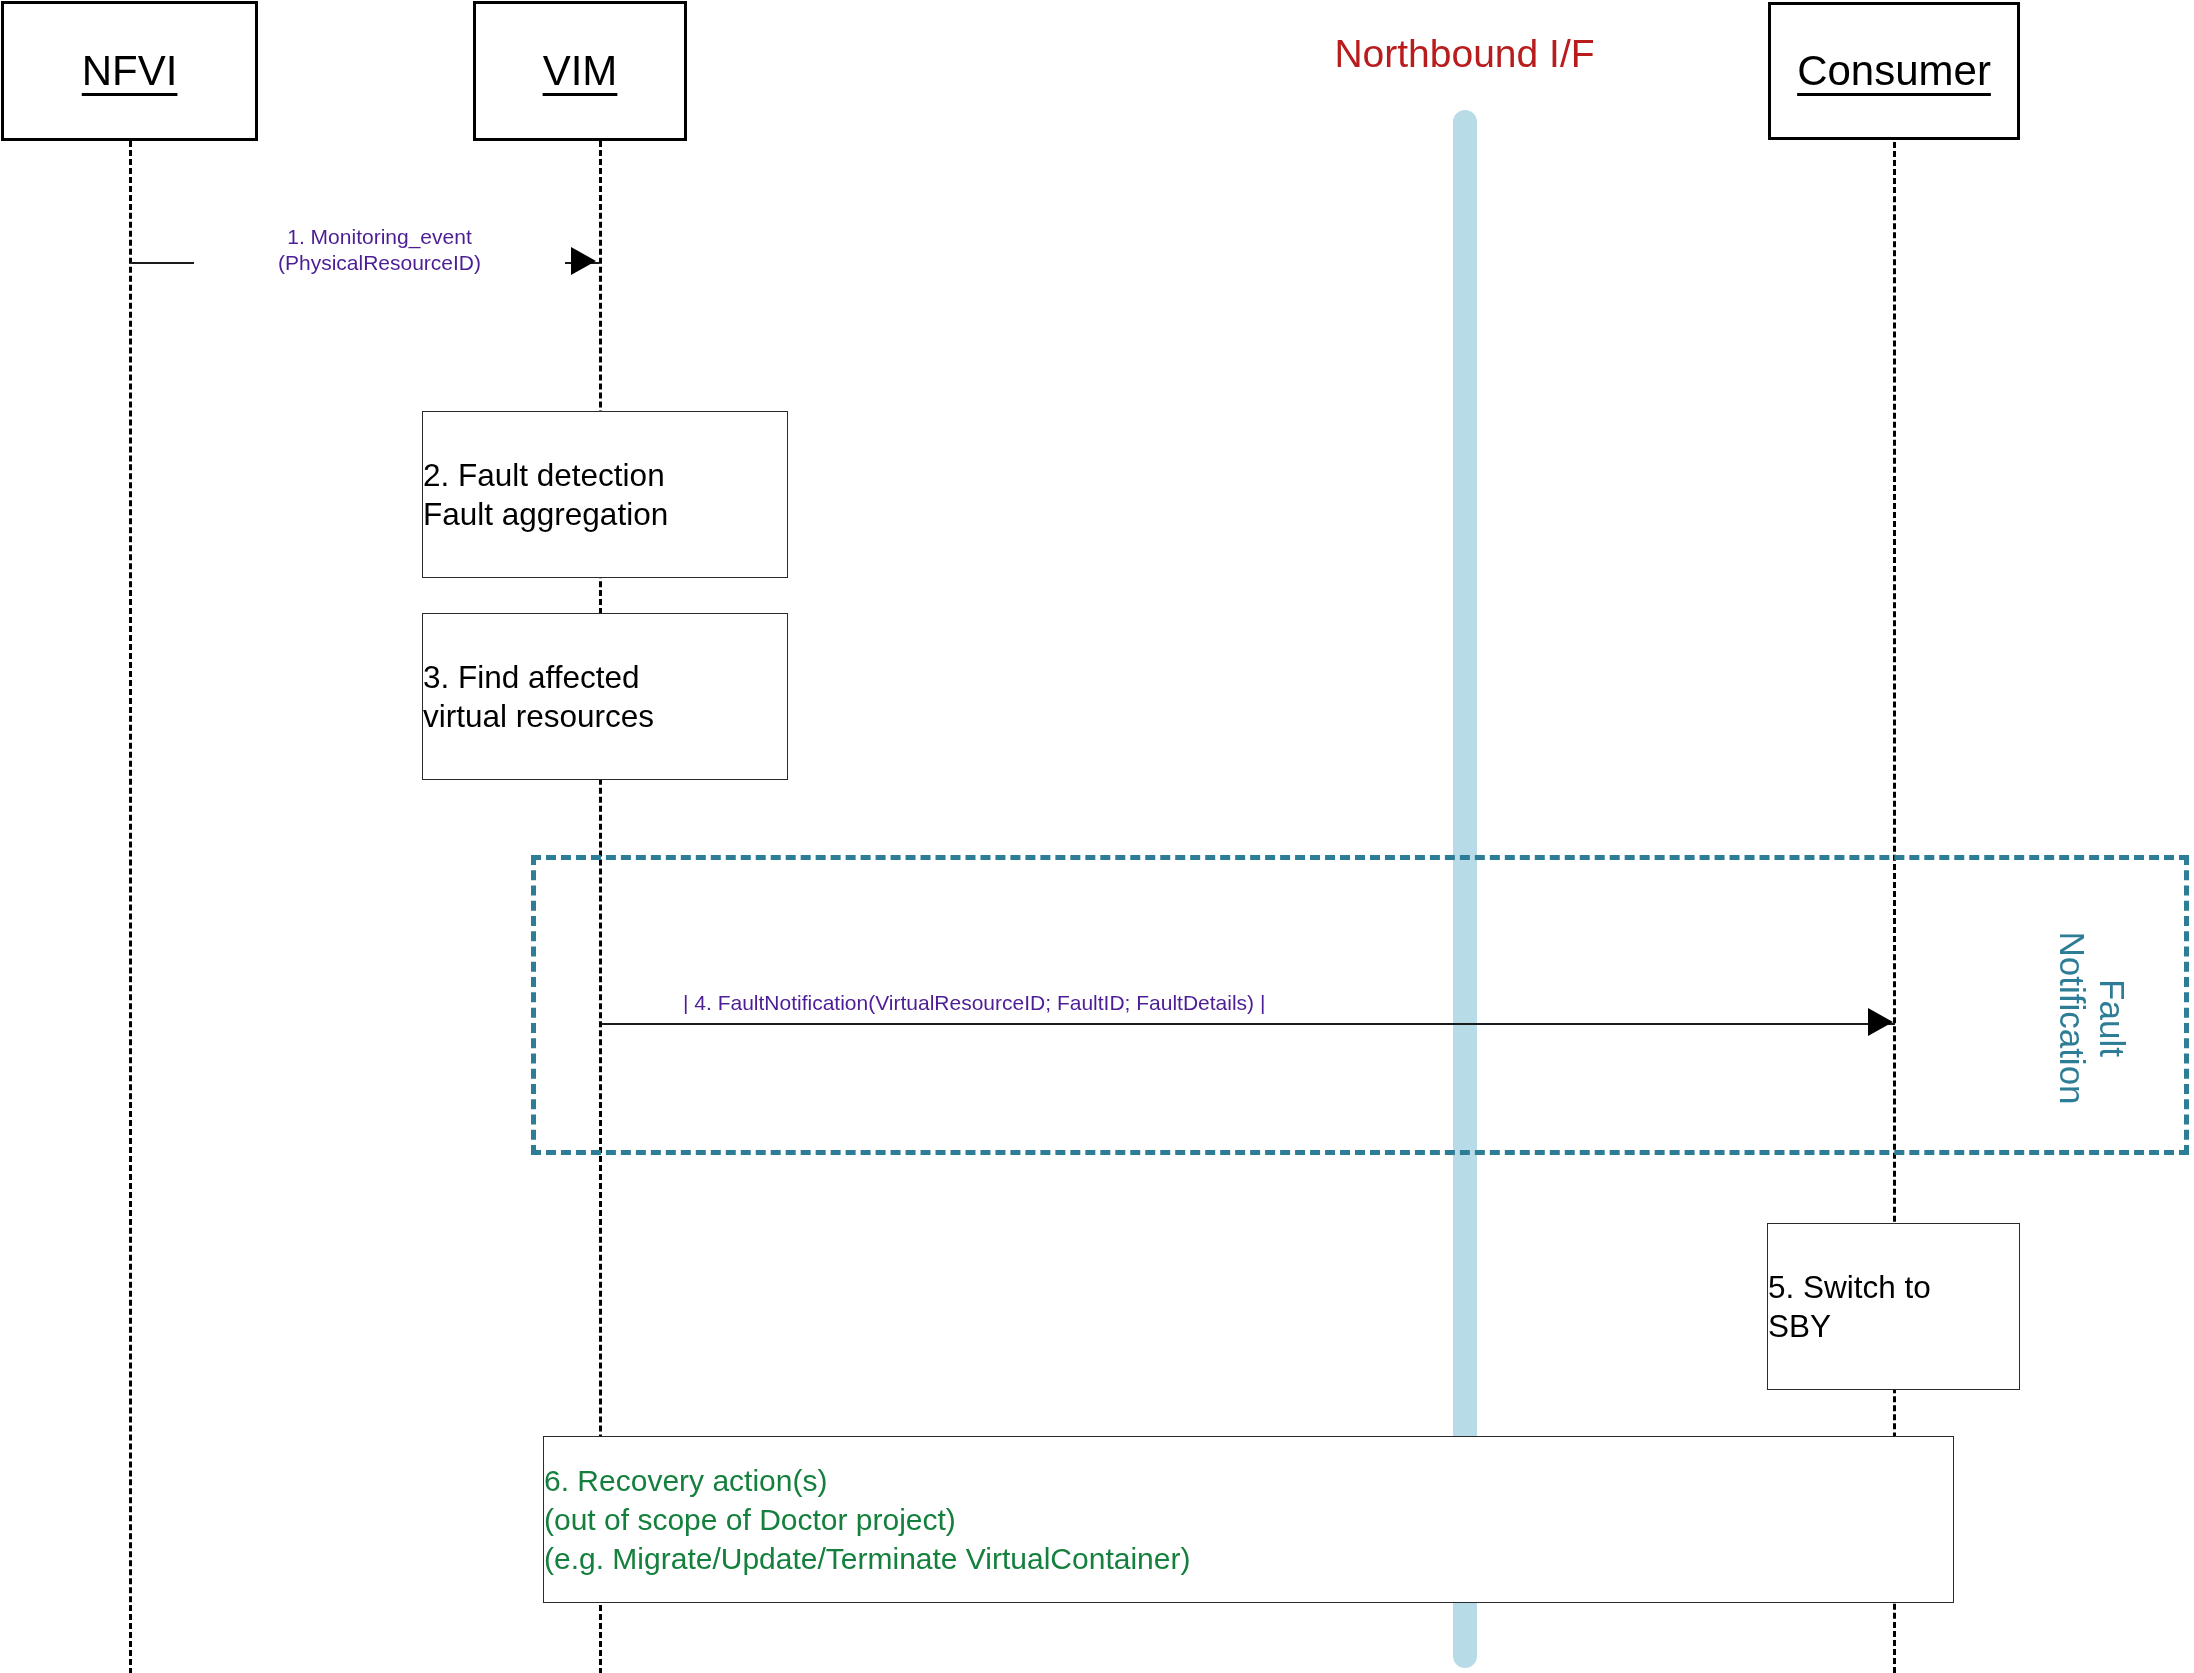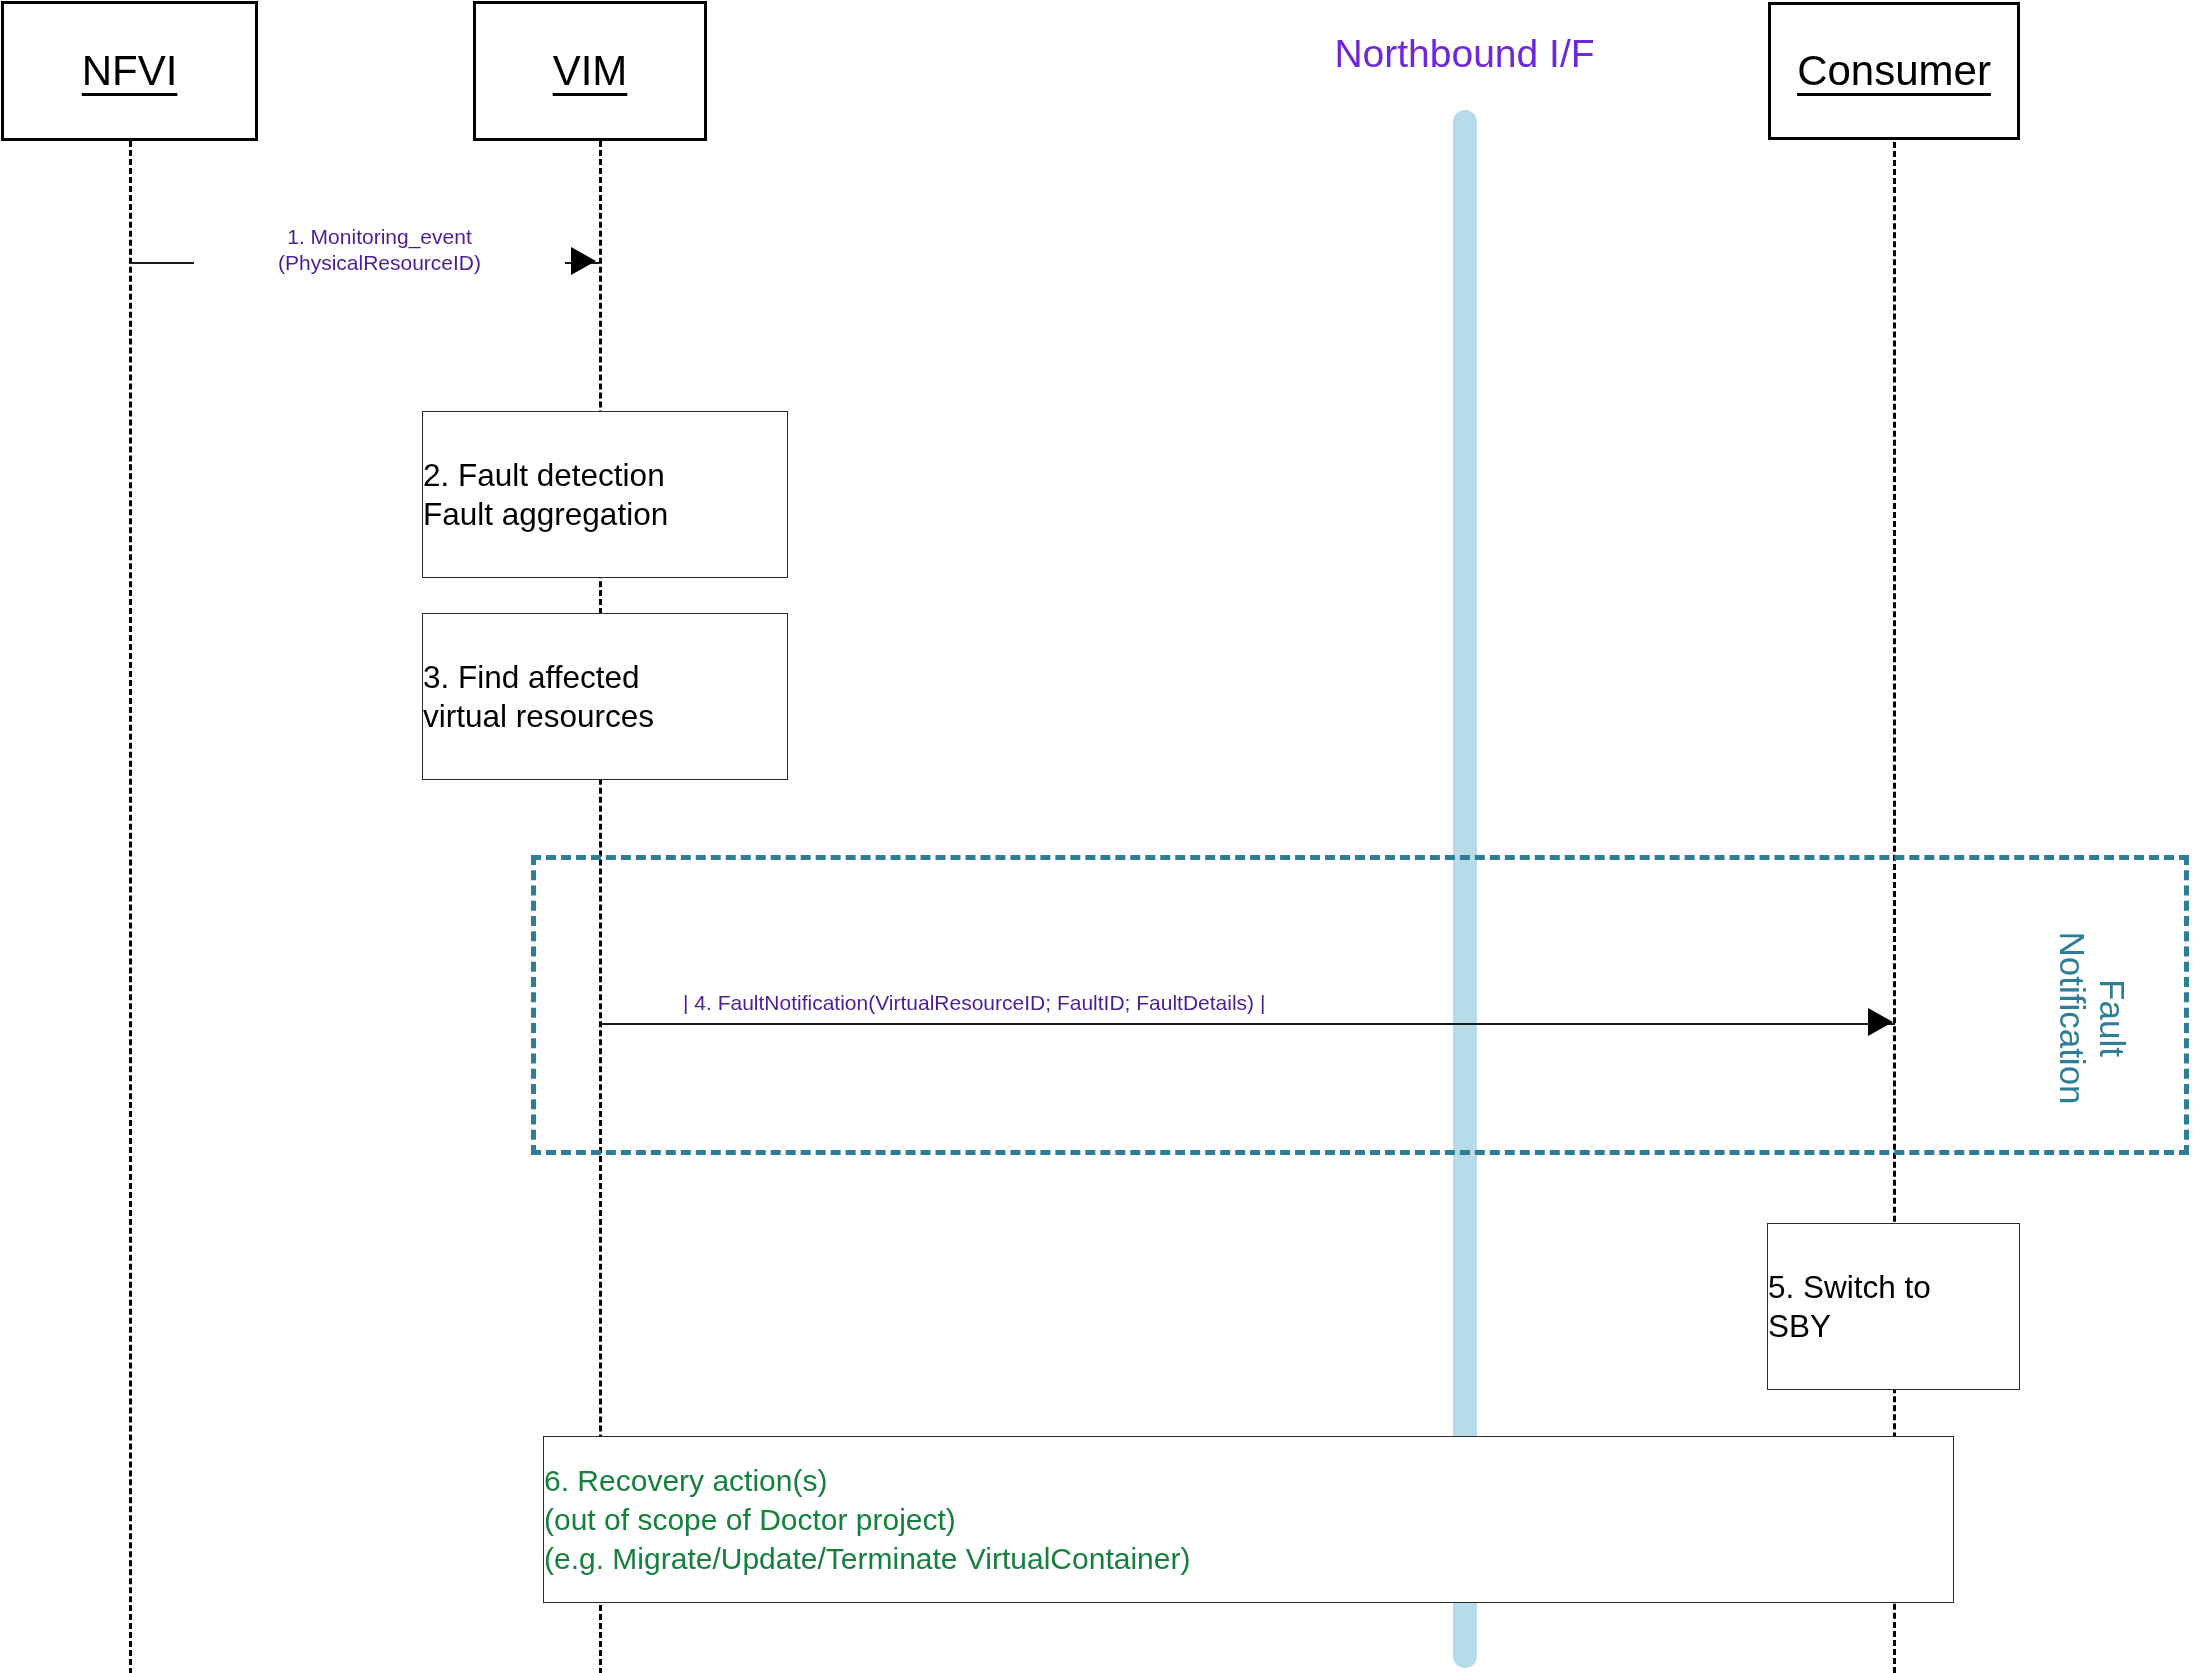--- a/index.html
+++ b/index.html
@@ -45,21 +45,21 @@
 
   
   .nb-bar {
     position: absolute;
     background: #B7DCE8;
     border-radius: 14.6px;
   }
   .nb-title {
     position: absolute;
     font-size: 39px;
-    color: #6d28d9;
+    color: #b91c1c;
     white-space: nowrap;
     text-align: center;
     line-height: 1;
   }
 
   
   .proc-box {
     position: absolute;
     box-sizing: border-box;
     border: 1.7px solid #2b2b2b;
@@ -135,21 +135,21 @@
   <div class="lifeline" style="left:129px; top:141px; height:1533px;"></div>
   <div class="lifeline" style="left:599px; top:141px; height:1533px;"></div>
   <div class="lifeline" style="left:1893px; top:142px; height:1531px;"></div>
 
   <div class="nb-bar" style="left:1453px; top:110px; width:23.6px; height:1558px;"></div>
 
   <div class="actor-box" style="left:1.1px; top:1.1px; width:257px; height:140px;">
     <span class="actor-label">NFVI</span>
   </div>
 
-  <div class="actor-box" style="left:473px; top:1.1px; width:234px; height:140px;">
+  <div class="actor-box" style="left:473px; top:1.1px; width:214px; height:140px;">
     <span class="actor-label">VIM</span>
   </div>
 
   <div class="actor-box" style="left:1768px; top:2.3px; width:252px; height:138px;">
     <span class="actor-label">Consumer</span>
   </div>
 
   <div class="nb-title" style="left:1234px; top:34px; width:461px;">Northbound I/F</div>
 
   <div class="msg-line" style="left:131px; top:262px; width:468px;"></div>

